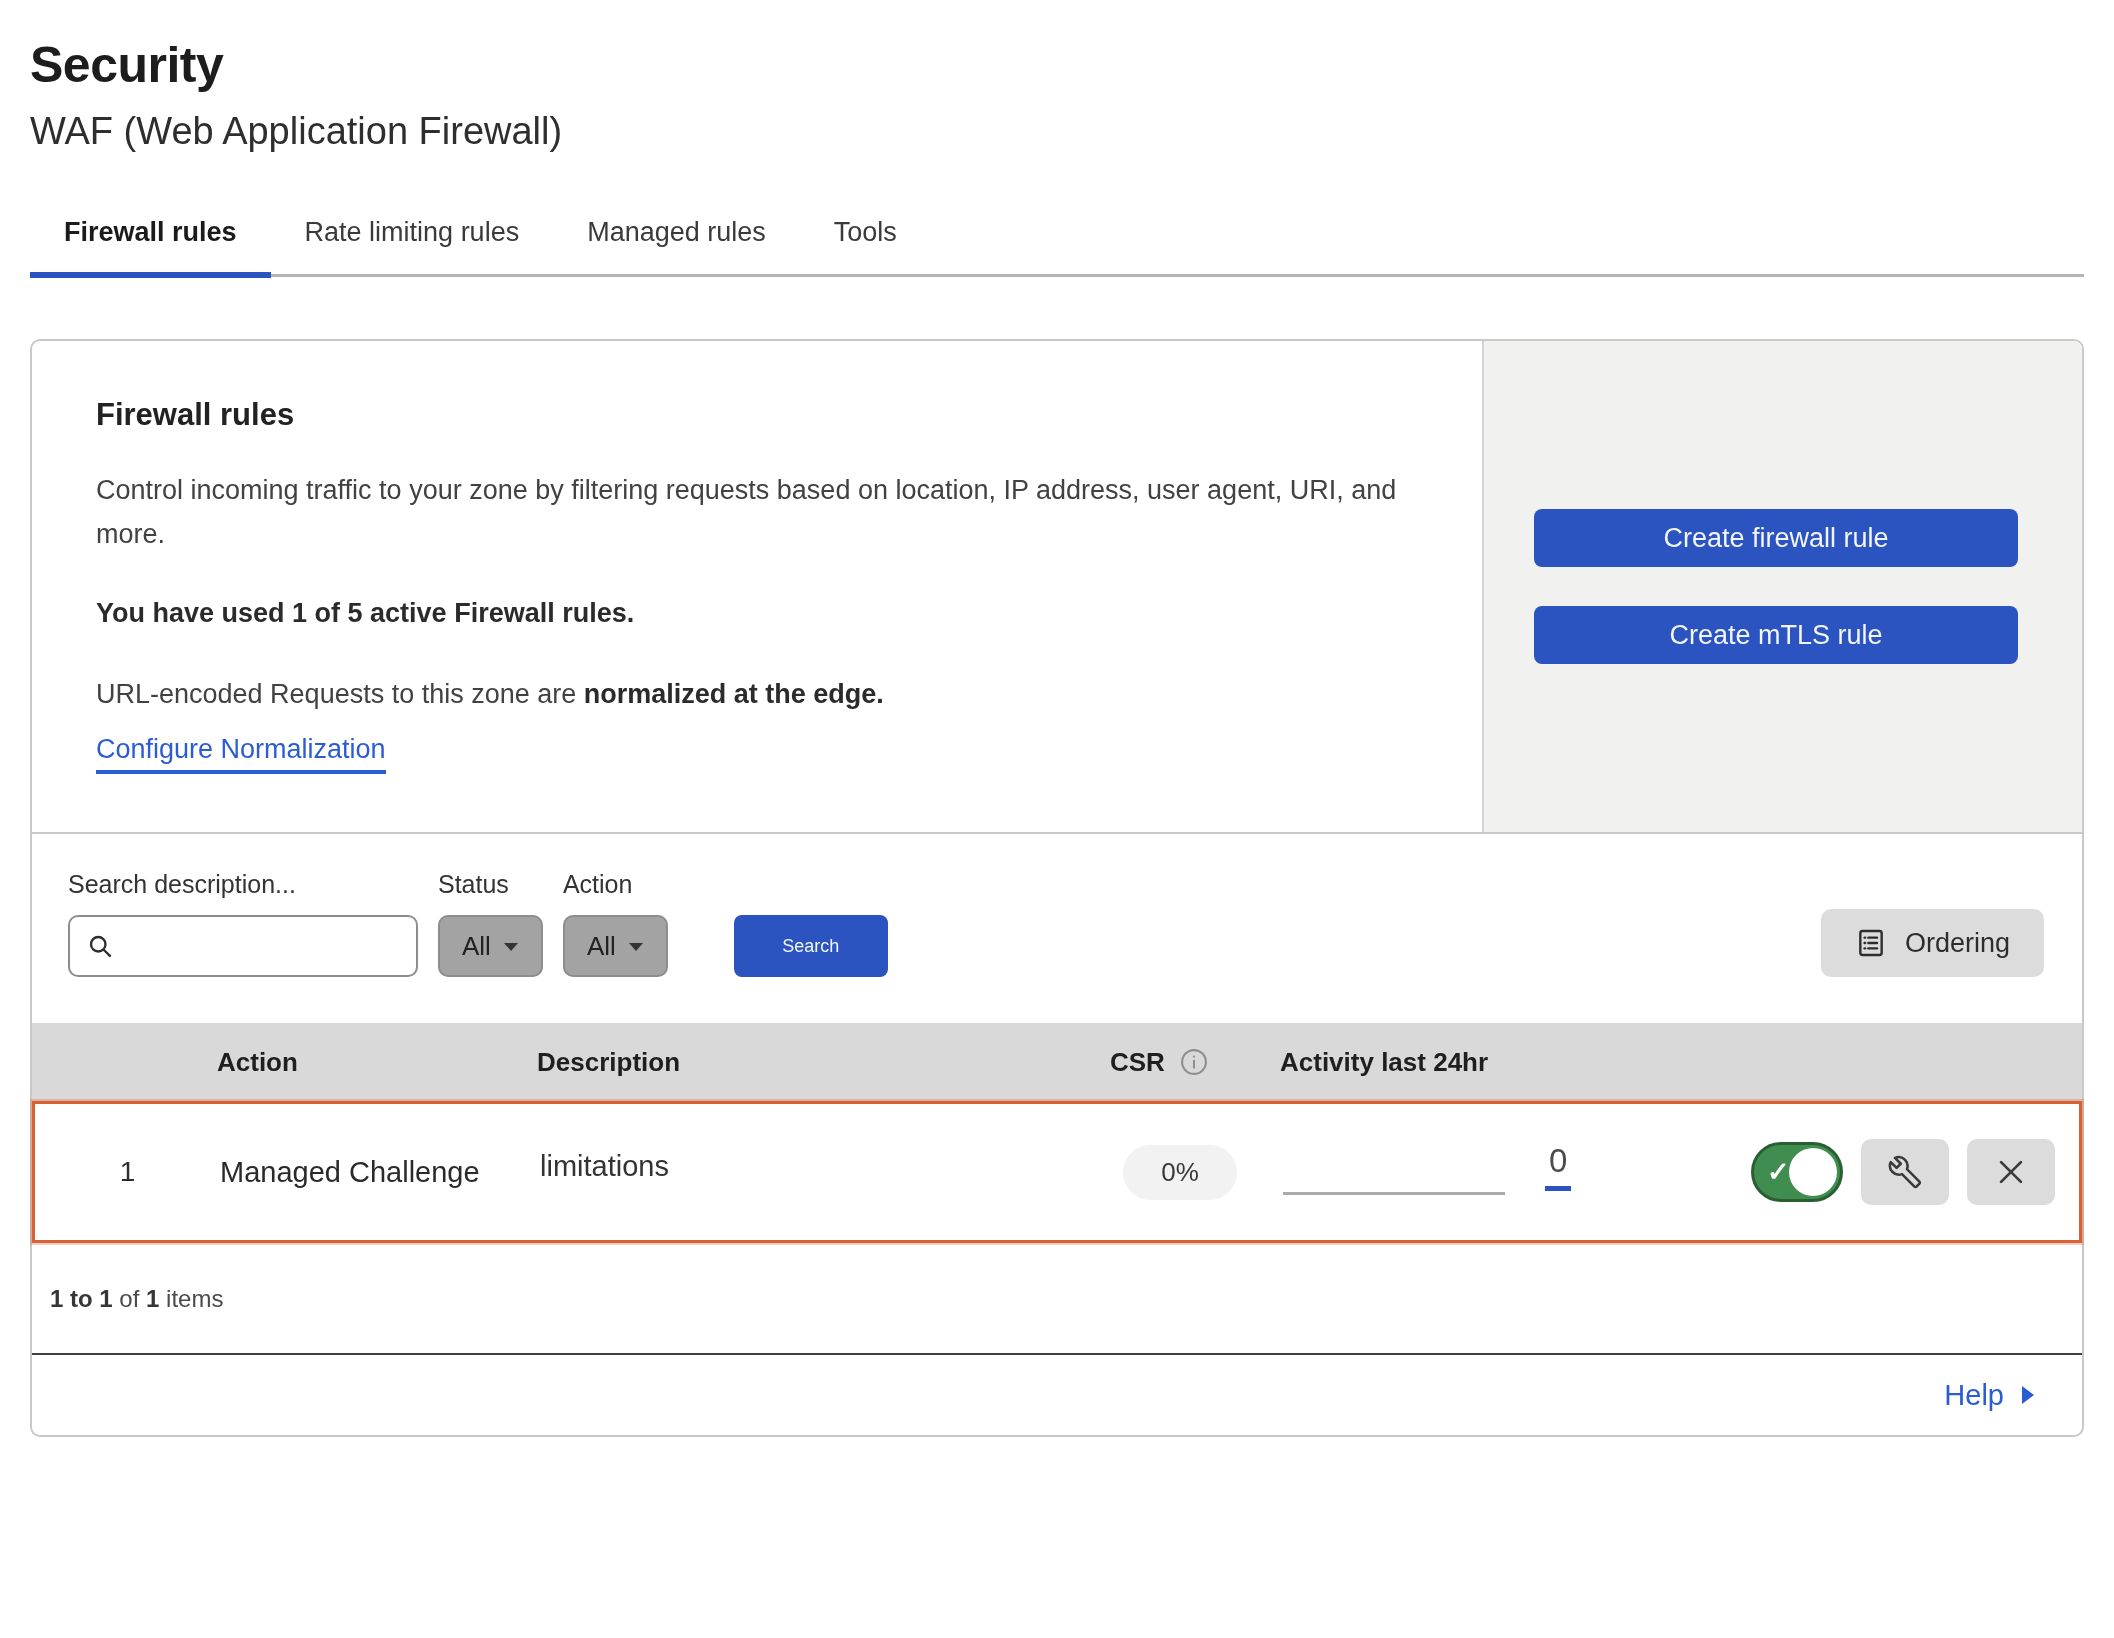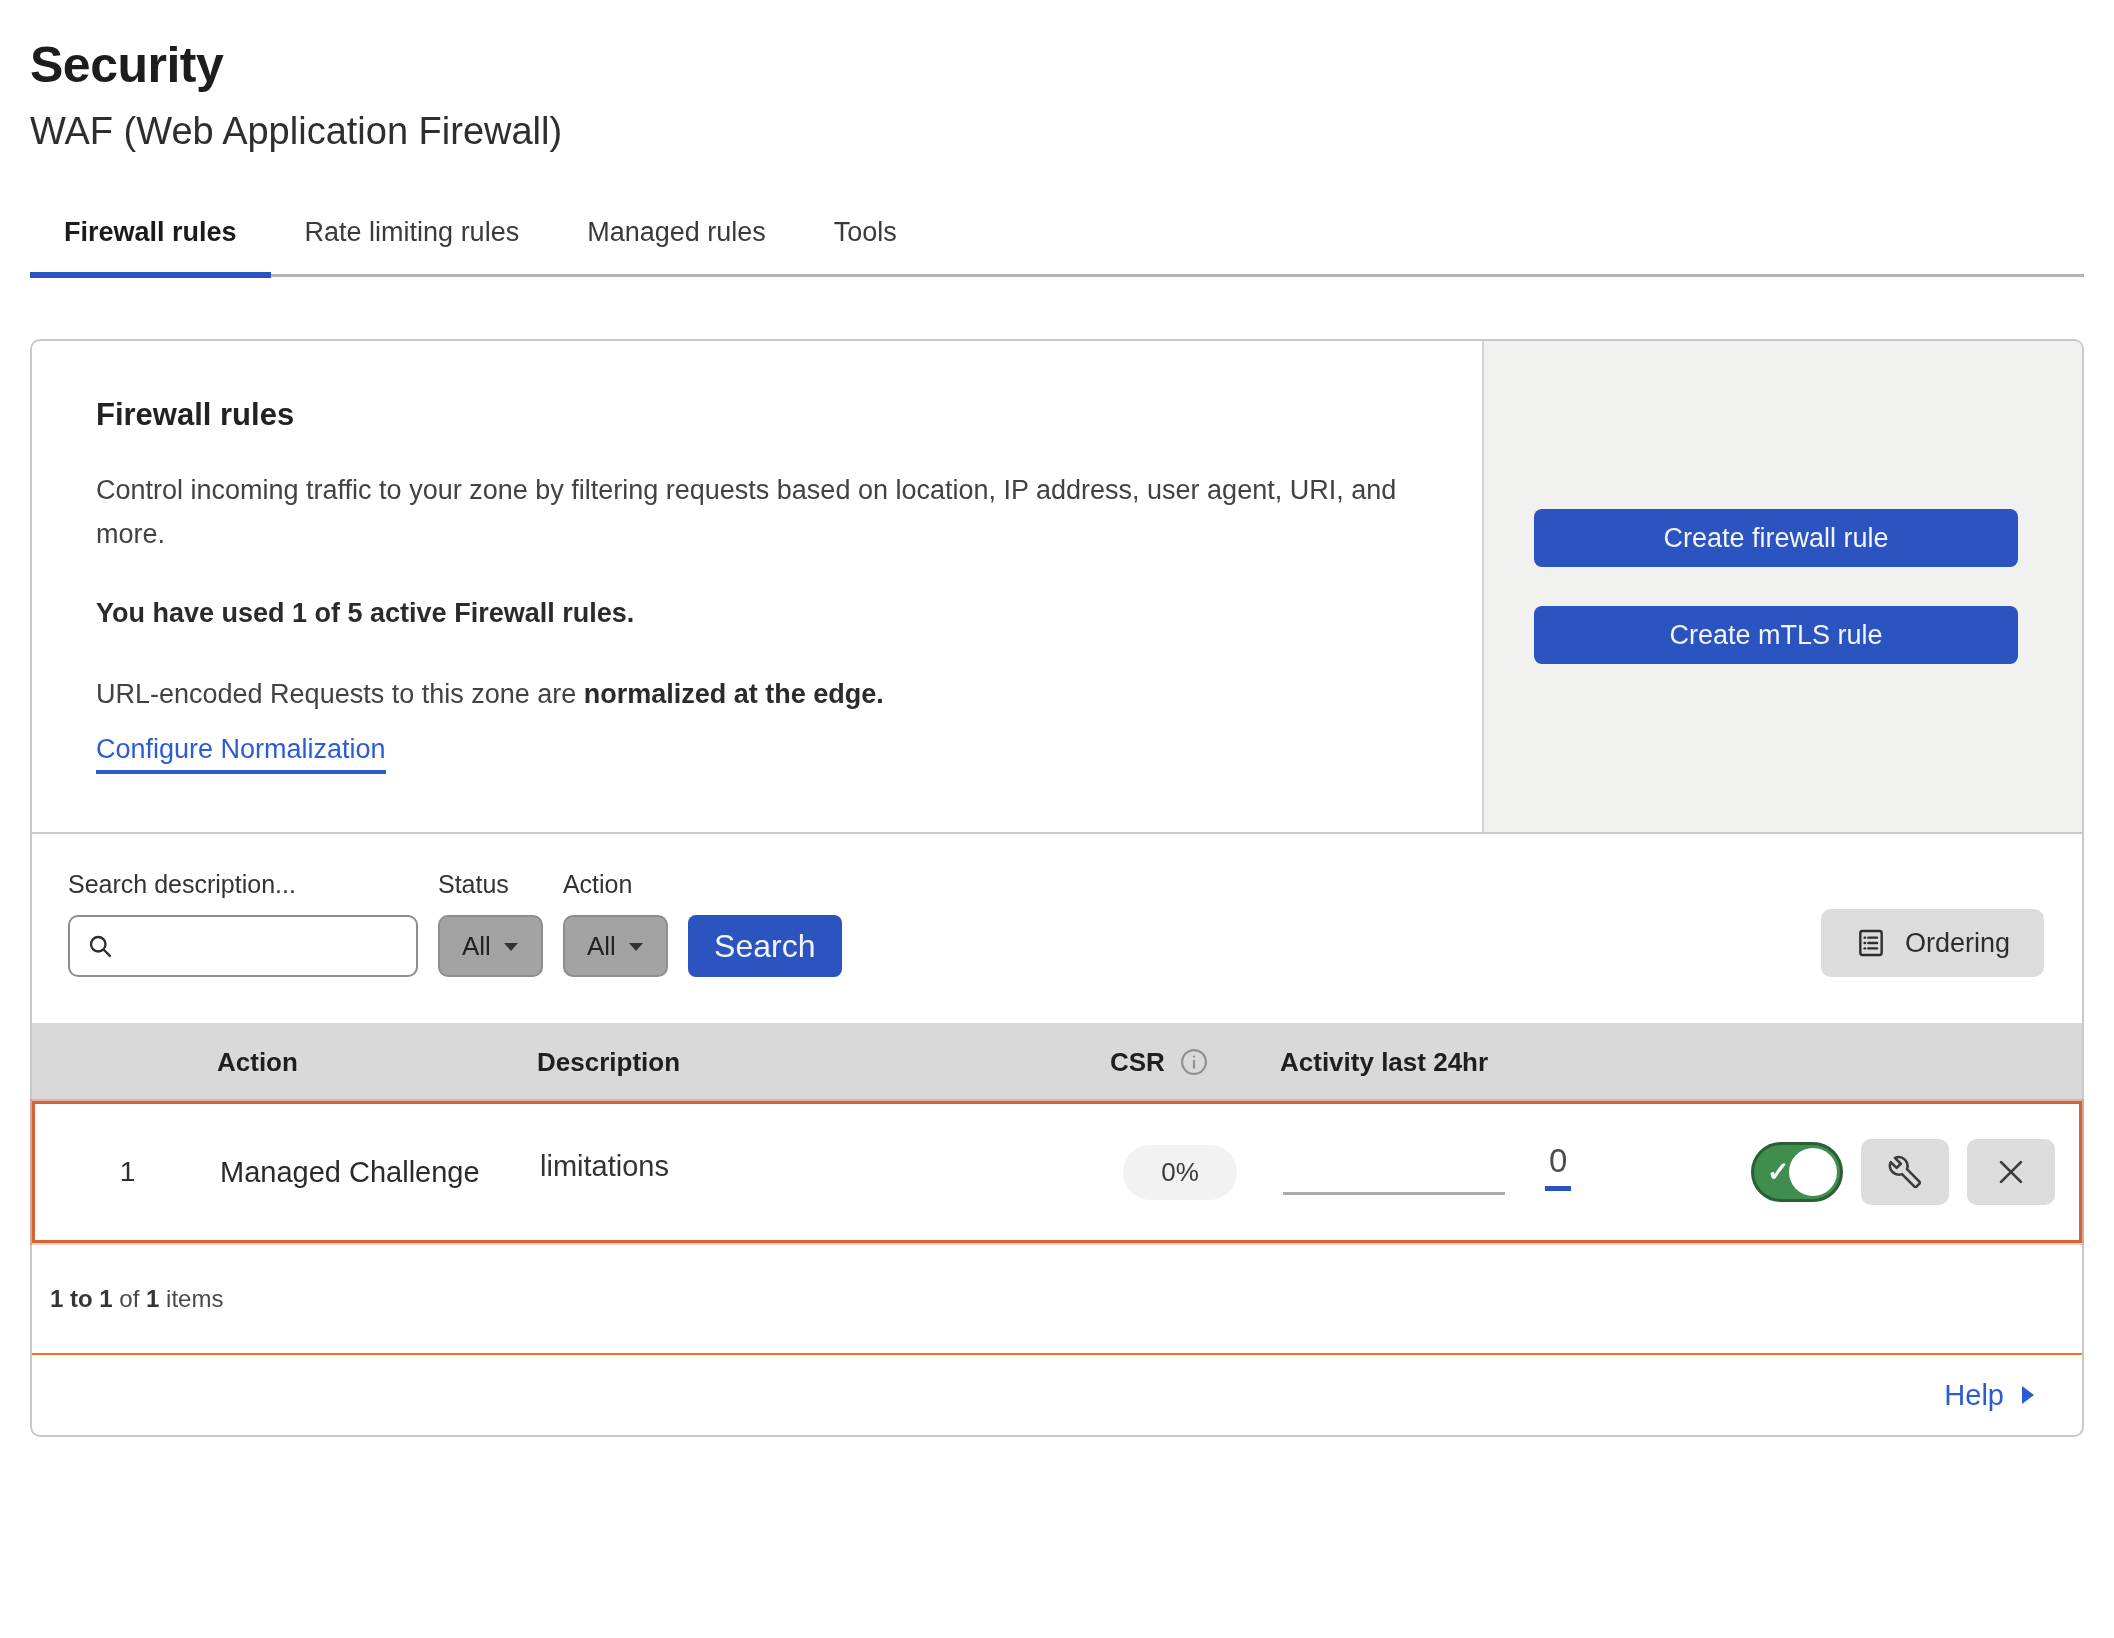--- a/index.html
+++ b/index.html
@@ -72,21 +72,21 @@
     border: none; outline: none; flex: 1; font-size: 26px;
     font-family: inherit; color: #222; background: transparent; min-width: 0; margin-left: 12px;
   }
   .select-box {
     height: 62px; border: 2px solid #8d8d8d; border-radius: 10px; background: #a3a3a3;
     display: flex; align-items: center; justify-content: center; gap: 12px;
     padding: 0 22px; font-size: 26px; color: #222; cursor: pointer;
   }
   .btn-search {
     height: 62px; width: 154px; background: #2b54c0; color: #f2f5fc;
-    border: none; border-radius: 8px; font-size: 32px; font-family: inherit; cursor: pointer;
+    border: none; border-radius: 8px; font-size: 18px; font-family: inherit; cursor: pointer; margin-left: 46px;
   }
   .btn-ordering {
     margin-left: auto; height: 68px; background: #dcdcdc; border: none; border-radius: 10px;
     display: flex; align-items: center; gap: 18px; padding: 0 34px;
     font-size: 27px; color: #2d2d2d; font-family: inherit; cursor: pointer;
   }
 
   
   .grid {
     display: grid;
@@ -131,21 +131,21 @@
   }
   .icon-btn {
     width: 88px; height: 66px; background: #dcdcdc; border: none; border-radius: 10px;
     display: flex; align-items: center; justify-content: center; cursor: pointer; flex: 0 0 auto;
   }
 
   
   .count-row { padding: 42px 12px 40px 18px; font-size: 24px; color: #4a4a4a; }
   .count-row b { color: #363636; }
   .help-row {
-    border-top: 2px solid #f97316; height: 82px;
+    border-top: 2px solid #404040; height: 82px;
     display: flex; align-items: center; justify-content: flex-end; padding-right: 46px;
   }
   .help-link { display: flex; align-items: center; gap: 16px; color: #2c5cd3; font-size: 29px; cursor: pointer; }
 </style>
 </head>
 <body>
 
 <div class="page">
 
   <h1 class="page-title">Security</h1>

